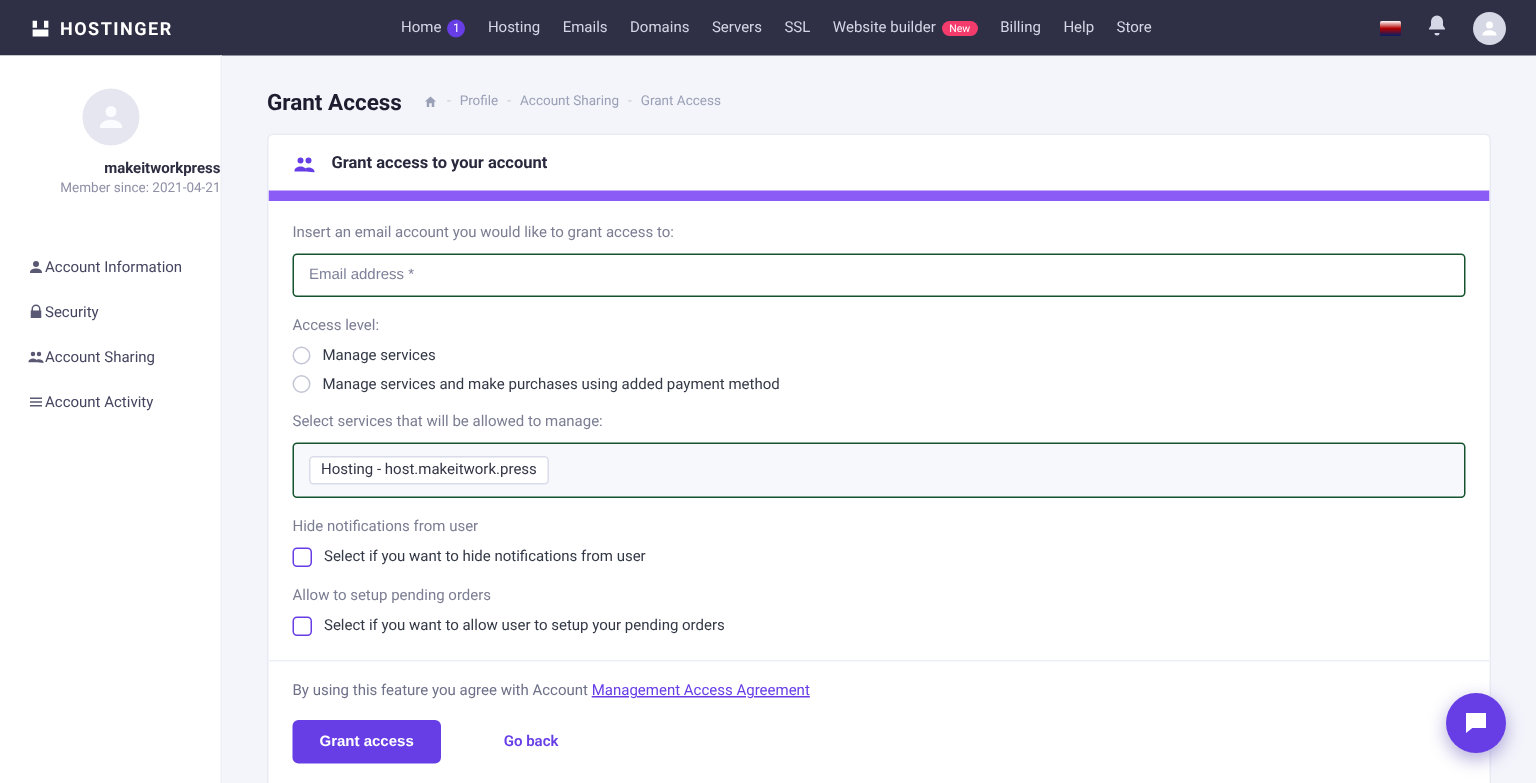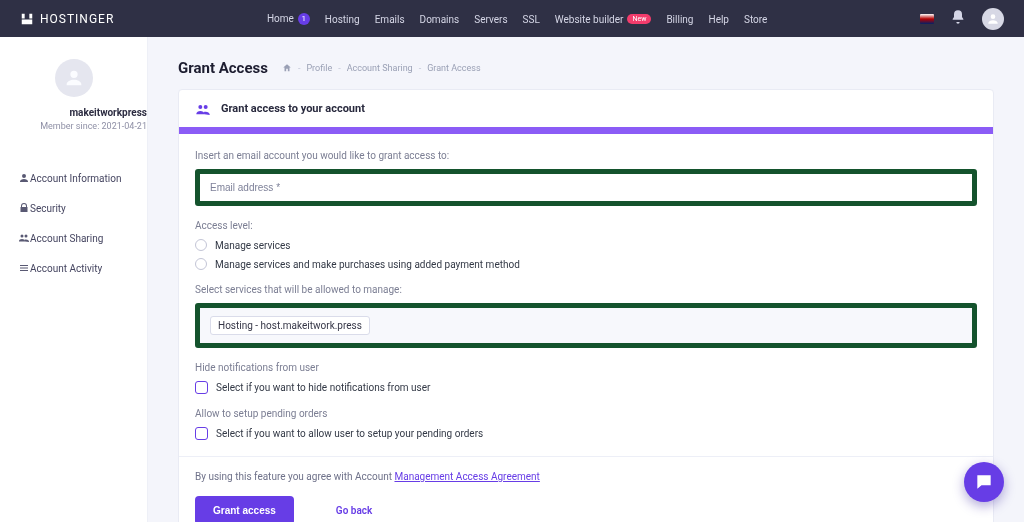--- a/index.html
+++ b/index.html
@@ -15,30 +15,29 @@
     display: flex;
     align-items: center;
     padding: 0 20px;
     color: #fff;
   }
   .logo {
     display: flex;
     align-items: center;
     gap: 6px;
     font-size: 12px;
-    font-weight: 400;
+    font-weight: 700;
     letter-spacing: 1px;
   }
   .logo svg { width: 14px; height: 14px; }
   .top-nav {
     display: flex;
     gap: 15px;
     margin: 0 auto;
     font-size: 10px;
-    align-items: flex-end;
   }
   .top-nav .nav-item {
     color: #d5d6e6;
     display: flex;
     align-items: center;
     gap: 4px;
     cursor: pointer;
   }
   .nav-badge {
     background: #673de6;
@@ -127,21 +126,21 @@
     padding: 12px 16px;
     border-bottom:7px solid #8b5cf6;
     text-align:center;
   }
   .card-head svg { width:16px; height:12px; fill:#673de6; }
   .card-head-title { font-weight:700; font-size:11px; color:#28293d; }
   .card-body { padding: 16px; font-size:10px; color:#7b7e93; }
   .f-label { margin-bottom:8px; }
   .input {
     width:100%;
-    border:5px solid #14532d;
+    border:1px solid #14532d;
     border-radius:3px;
     padding:8px 10px;
     font-size:10px;
     color:#333;
     background:#fff;
   }
   .input::placeholder{ color:#7e8199; }
   .input.chip {
     background:#f7f8fc;
     display:flex;

